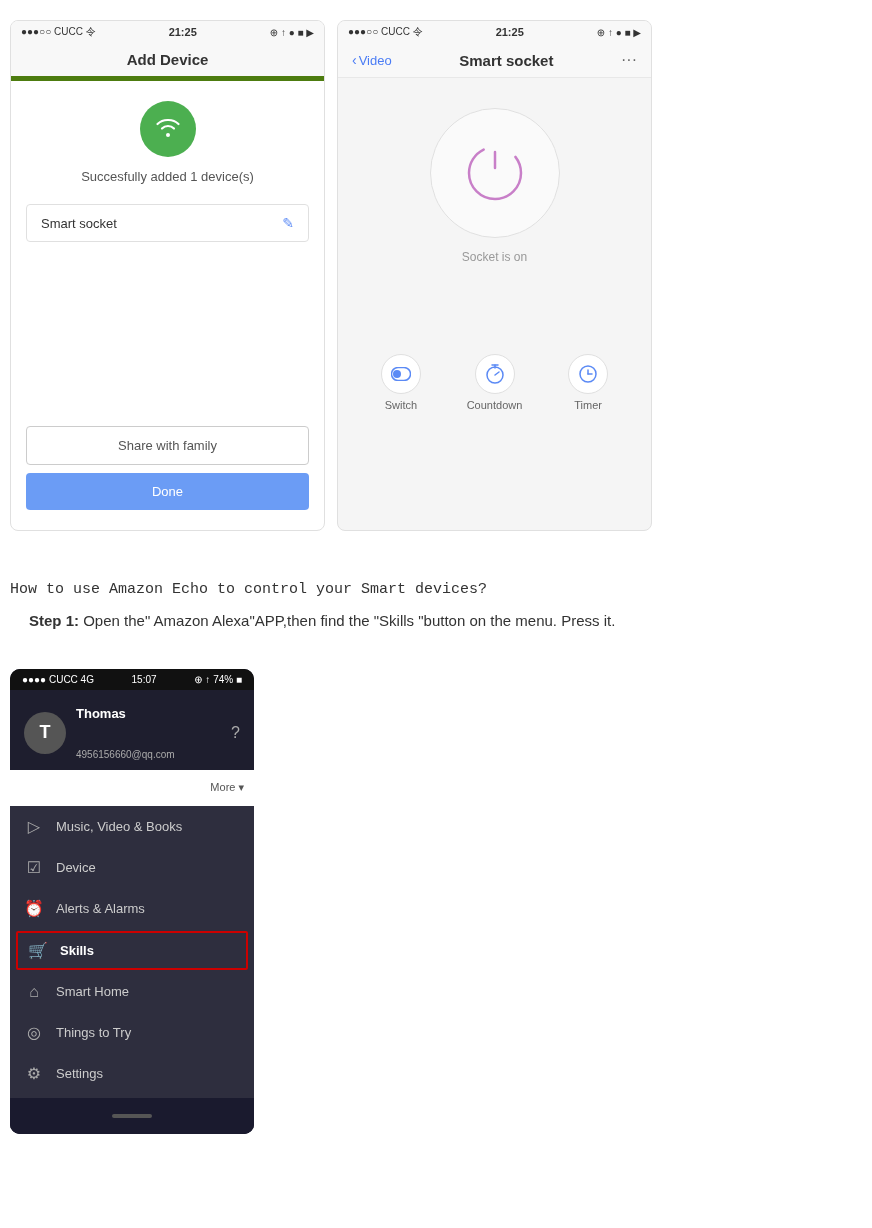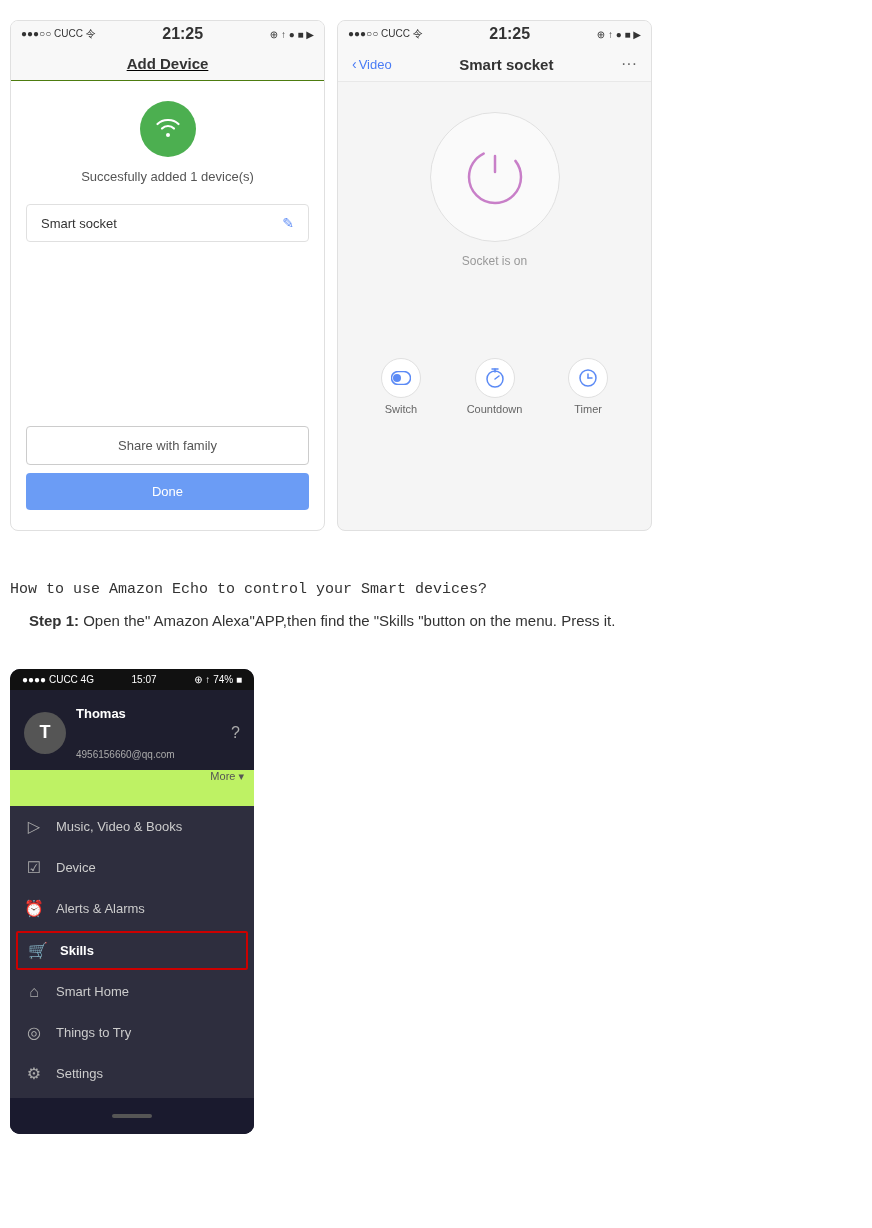--- a/index.html
+++ b/index.html
@@ -31,31 +31,30 @@
     .phone-status-bar {
       display: flex;
       justify-content: space-between;
       align-items: center;
       padding: 4px 10px;
       font-size: 11px;
       color: #333;
       background: #f8f8f8;
     }
     .phone-status-left { font-size: 10px; }
-    .phone-status-center { font-weight: 600; font-size: 16px; }
+    .phone-status-center { font-weight: 600; font-size: 11px; }
     .phone-status-right { font-size: 10px; }
 
     .phone-nav-bar {
       display: flex;
       justify-content: center;
       align-items: center;
       padding: 8px 10px;
-      border-bottom: 1px solid #4d7c0f;
+      border-bottom: 5px solid #4d7c0f;
       background: #f8f8f8;
-      text-decoration: underline;
     }
     .phone-nav-title {
       font-size: 15px;
       font-weight: 600;
       color: #333;
     }
 
     .phone-left-content {
       padding: 20px 15px;
       display: flex;
@@ -492,21 +491,21 @@
       <div class="avatar-circle">
         <span>T</span>
       </div>
       <div class="alexa-user-info">
         <div class="alexa-username">Thomas</div>
         <div class="alexa-email">4956156660@qq.com</div>
       </div>
       <span class="alexa-help-icon">?</span>
     </div>
 
-    <div style="background:#bef264; height:36px; display:flex; justify-content:flex-end; padding-right:10px;">
+    <div style="background:#ffffff; height:36px; display:flex; align-items:center; justify-content:flex-end; padding-right:10px;">
       <span style="color:#555; font-size:11px;">More ▾</span>
     </div>
 
     <div class="alexa-partial-content">
       <div class="alexa-menu-item">
         <span class="alexa-menu-icon">▷</span>
         <span class="alexa-menu-label">Music, Video &amp; Books</span>
       </div>
       <div class="alexa-menu-item">
         <span class="alexa-menu-icon">☑</span>

